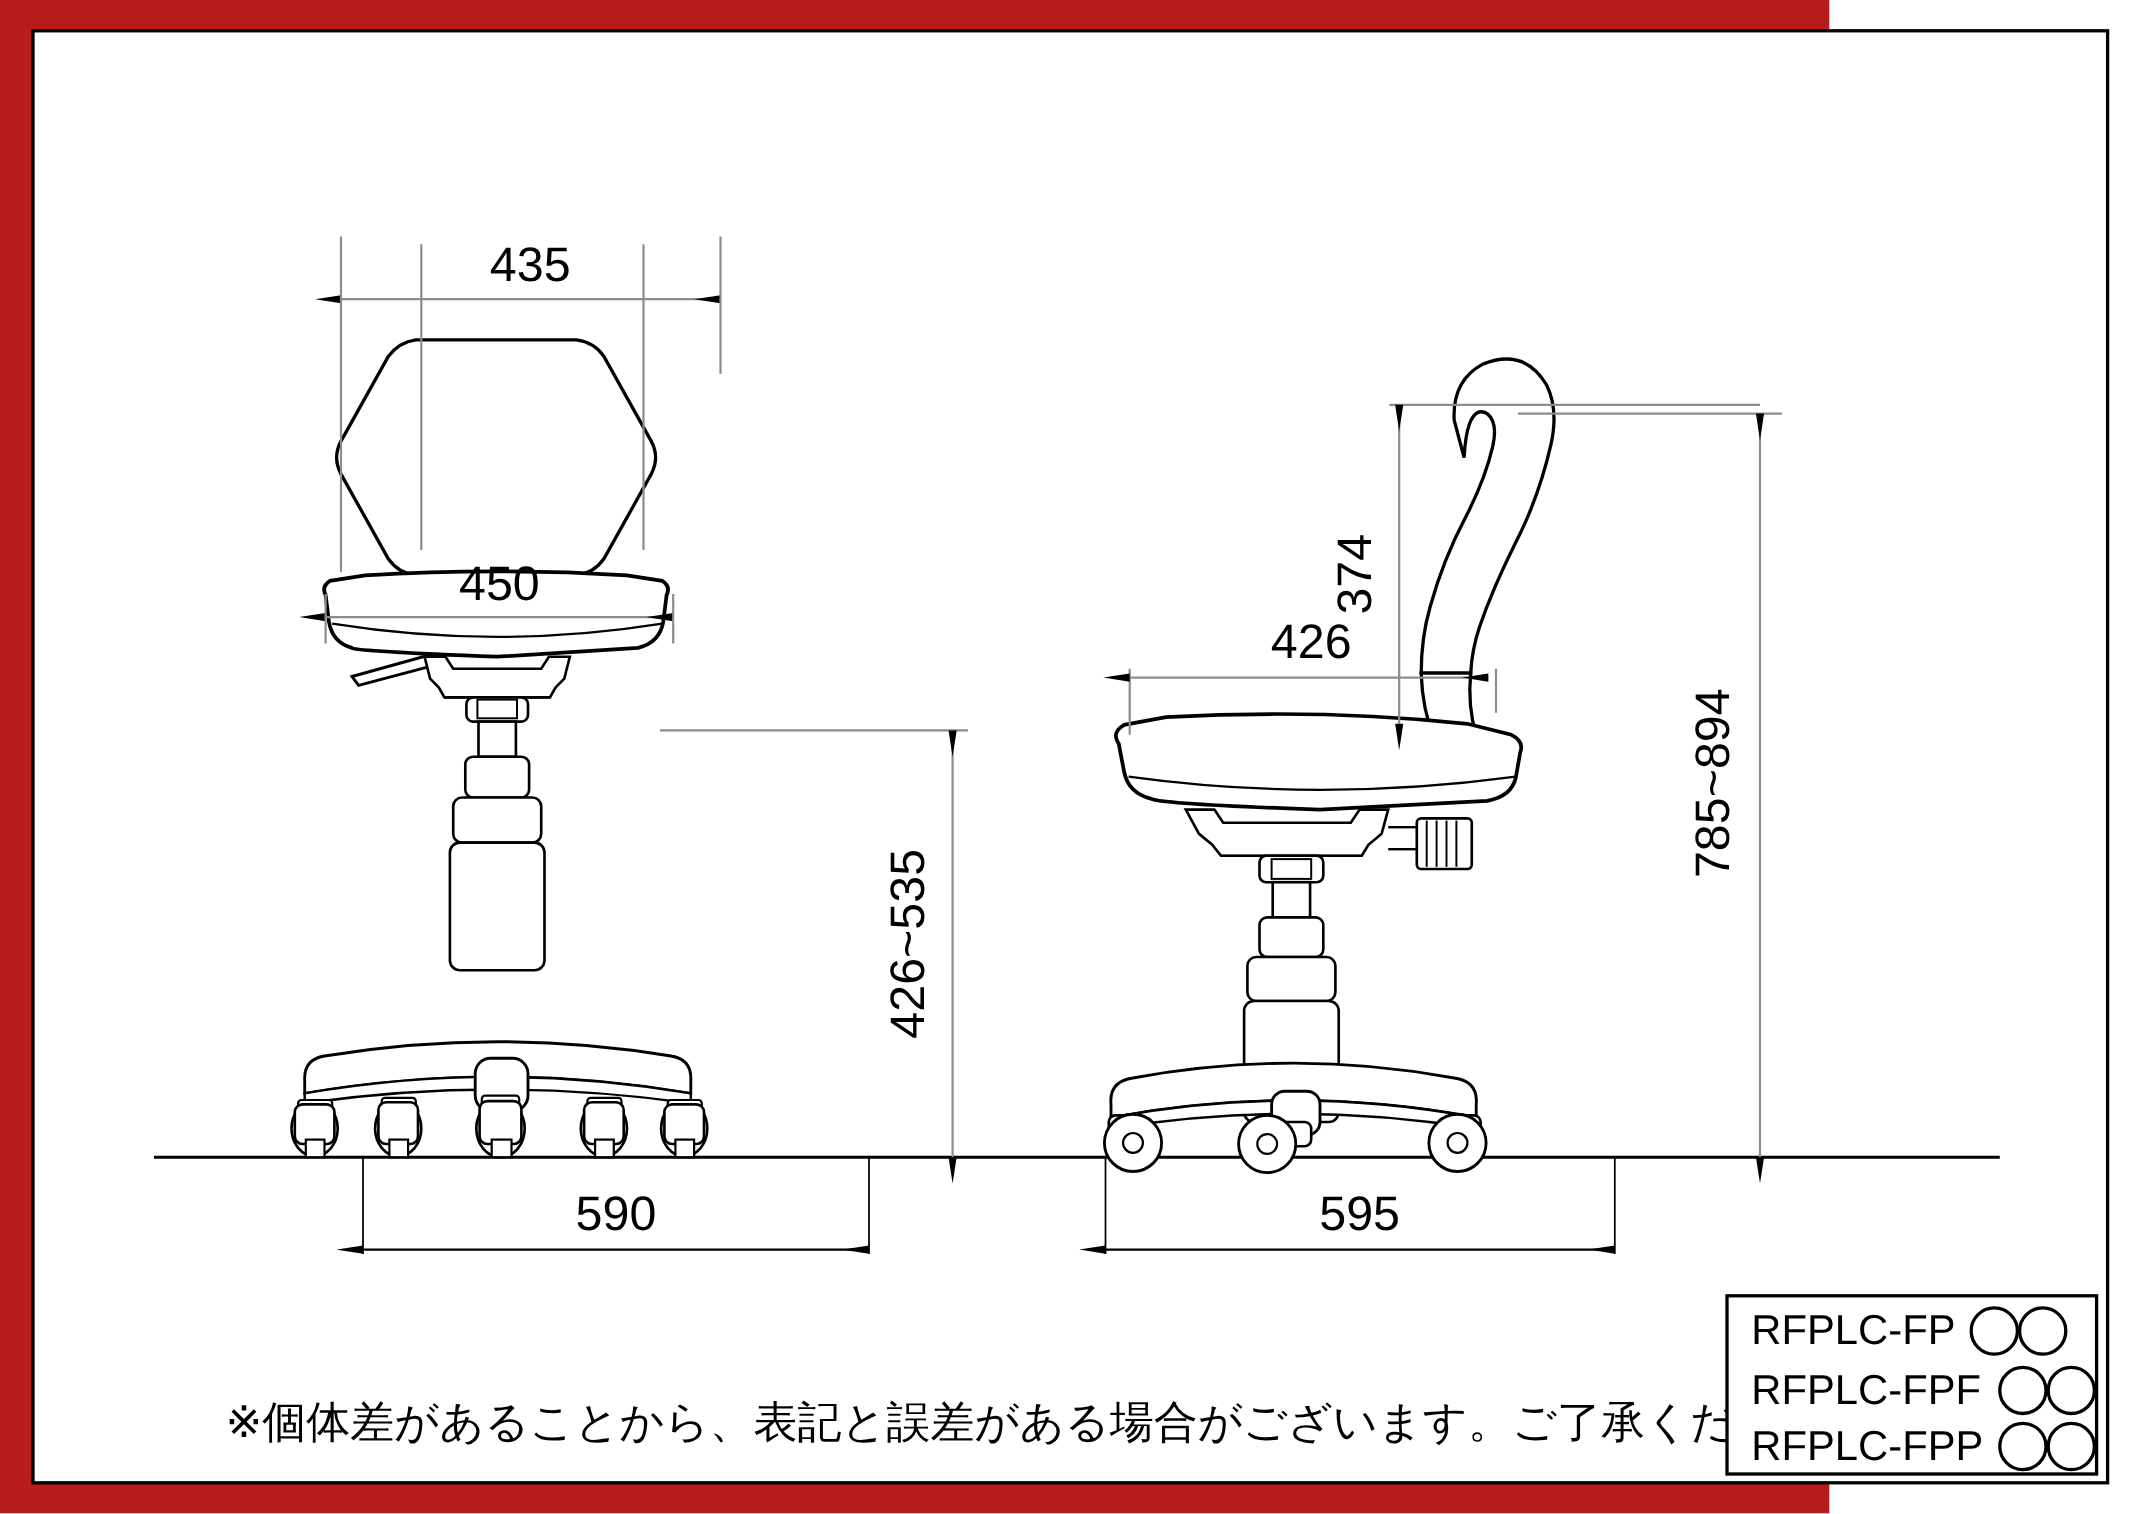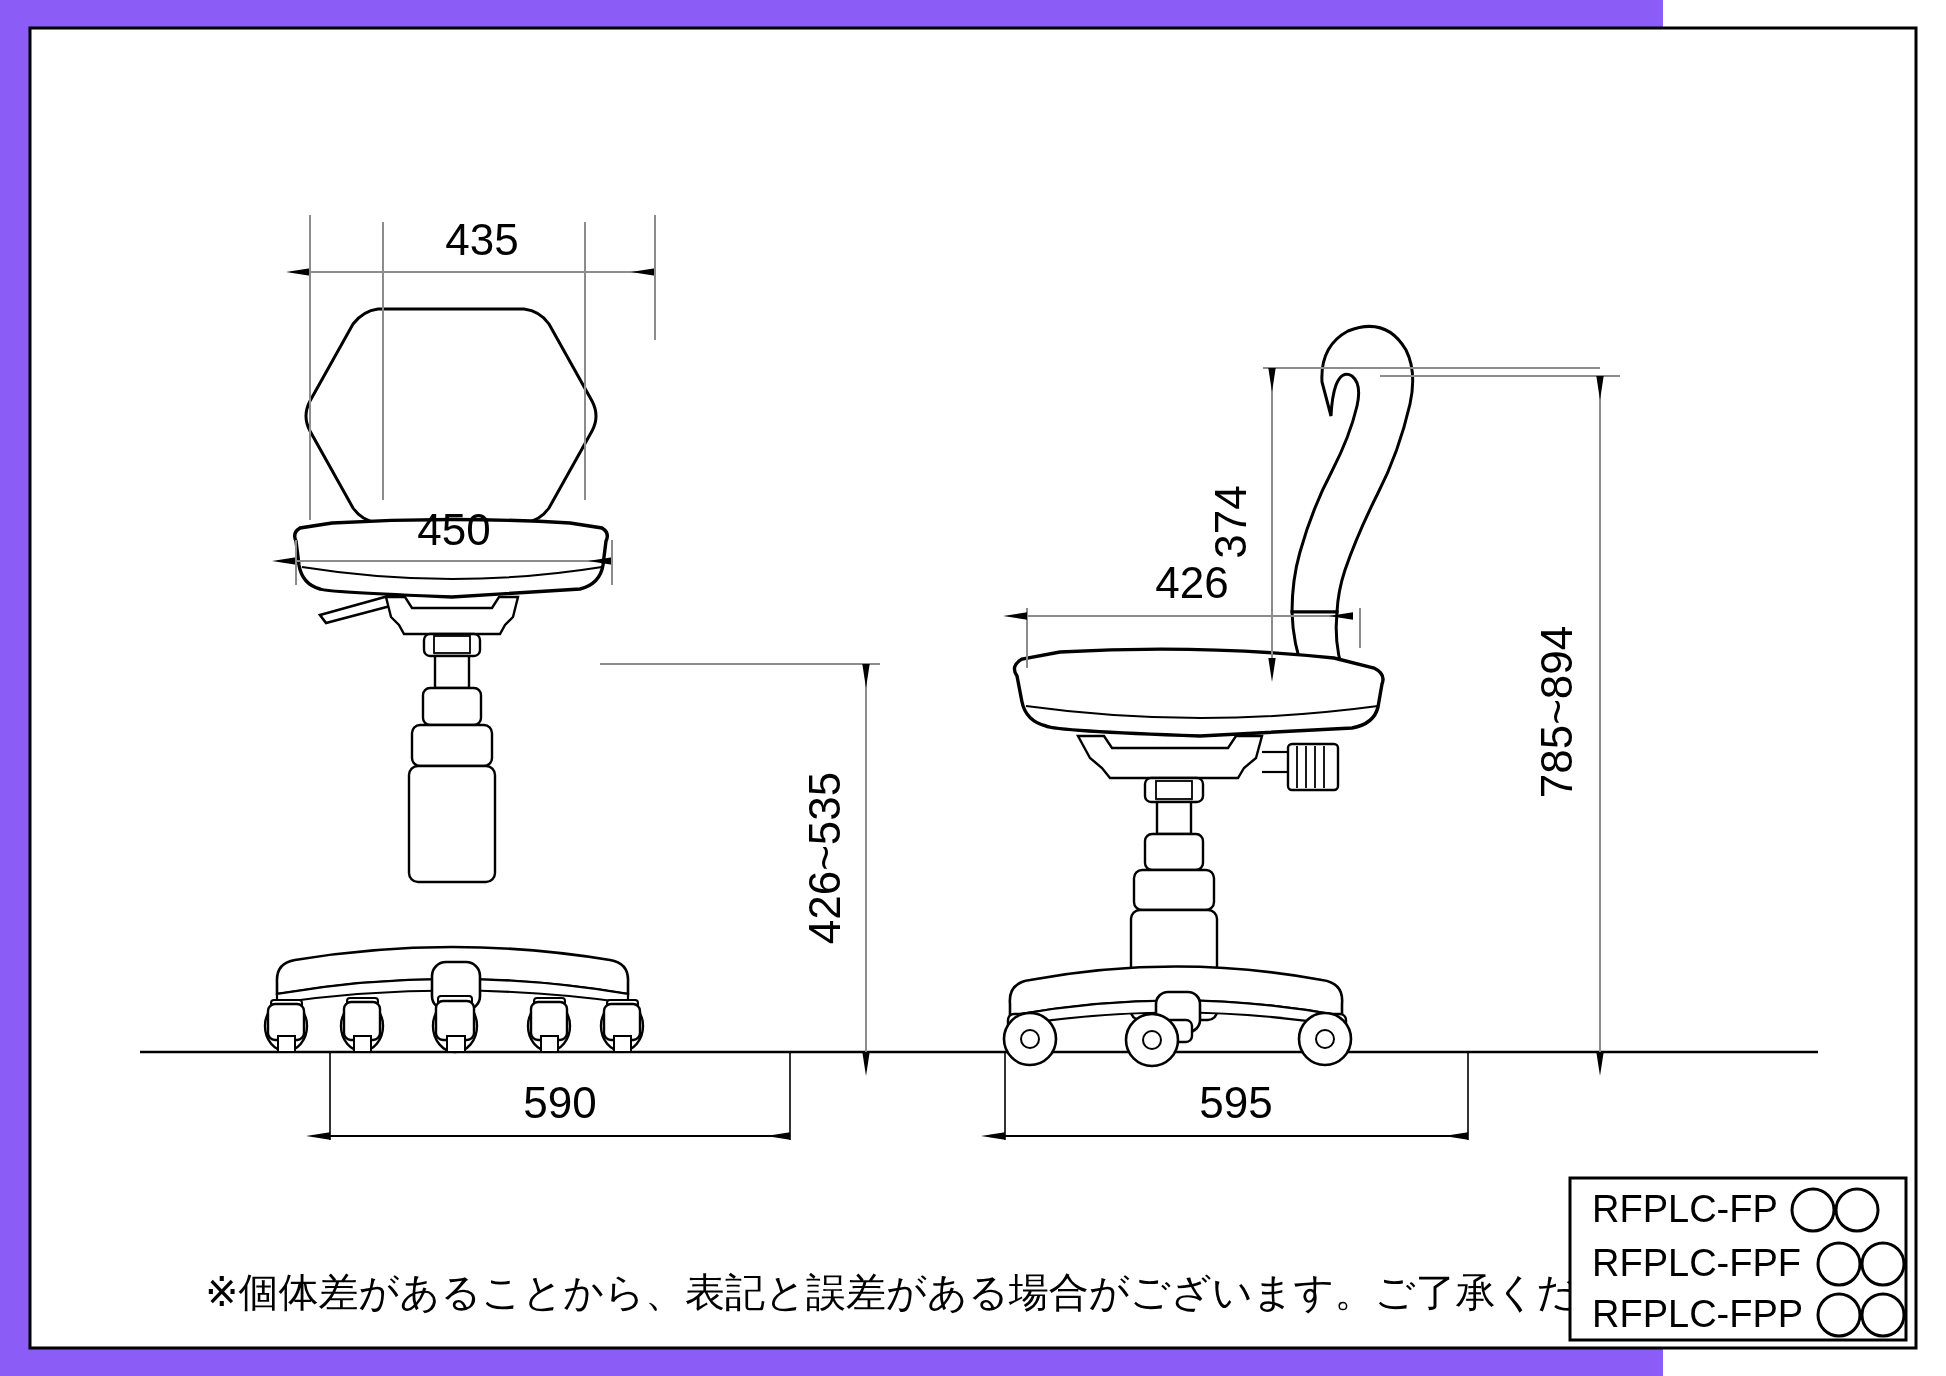--- a/index.html
+++ b/index.html
@@ -10,21 +10,21 @@
   body {
     width: 1946px;
     height: 1376px;
     font-family: "Liberation Sans", sans-serif;
     overflow: hidden;
   }
   #sheet {
     position: relative;
     width: 1663px;
     height: 1376px;
-    background: #8b5cf6;
+    background: #b91c1c;
   }
   #drawing {
     position: absolute;
     left: 0;
     top: 0;
     width: 1946px;
     height: 1376px;
   }
   .dimtext {
     font-family: "Liberation Sans", sans-serif;

